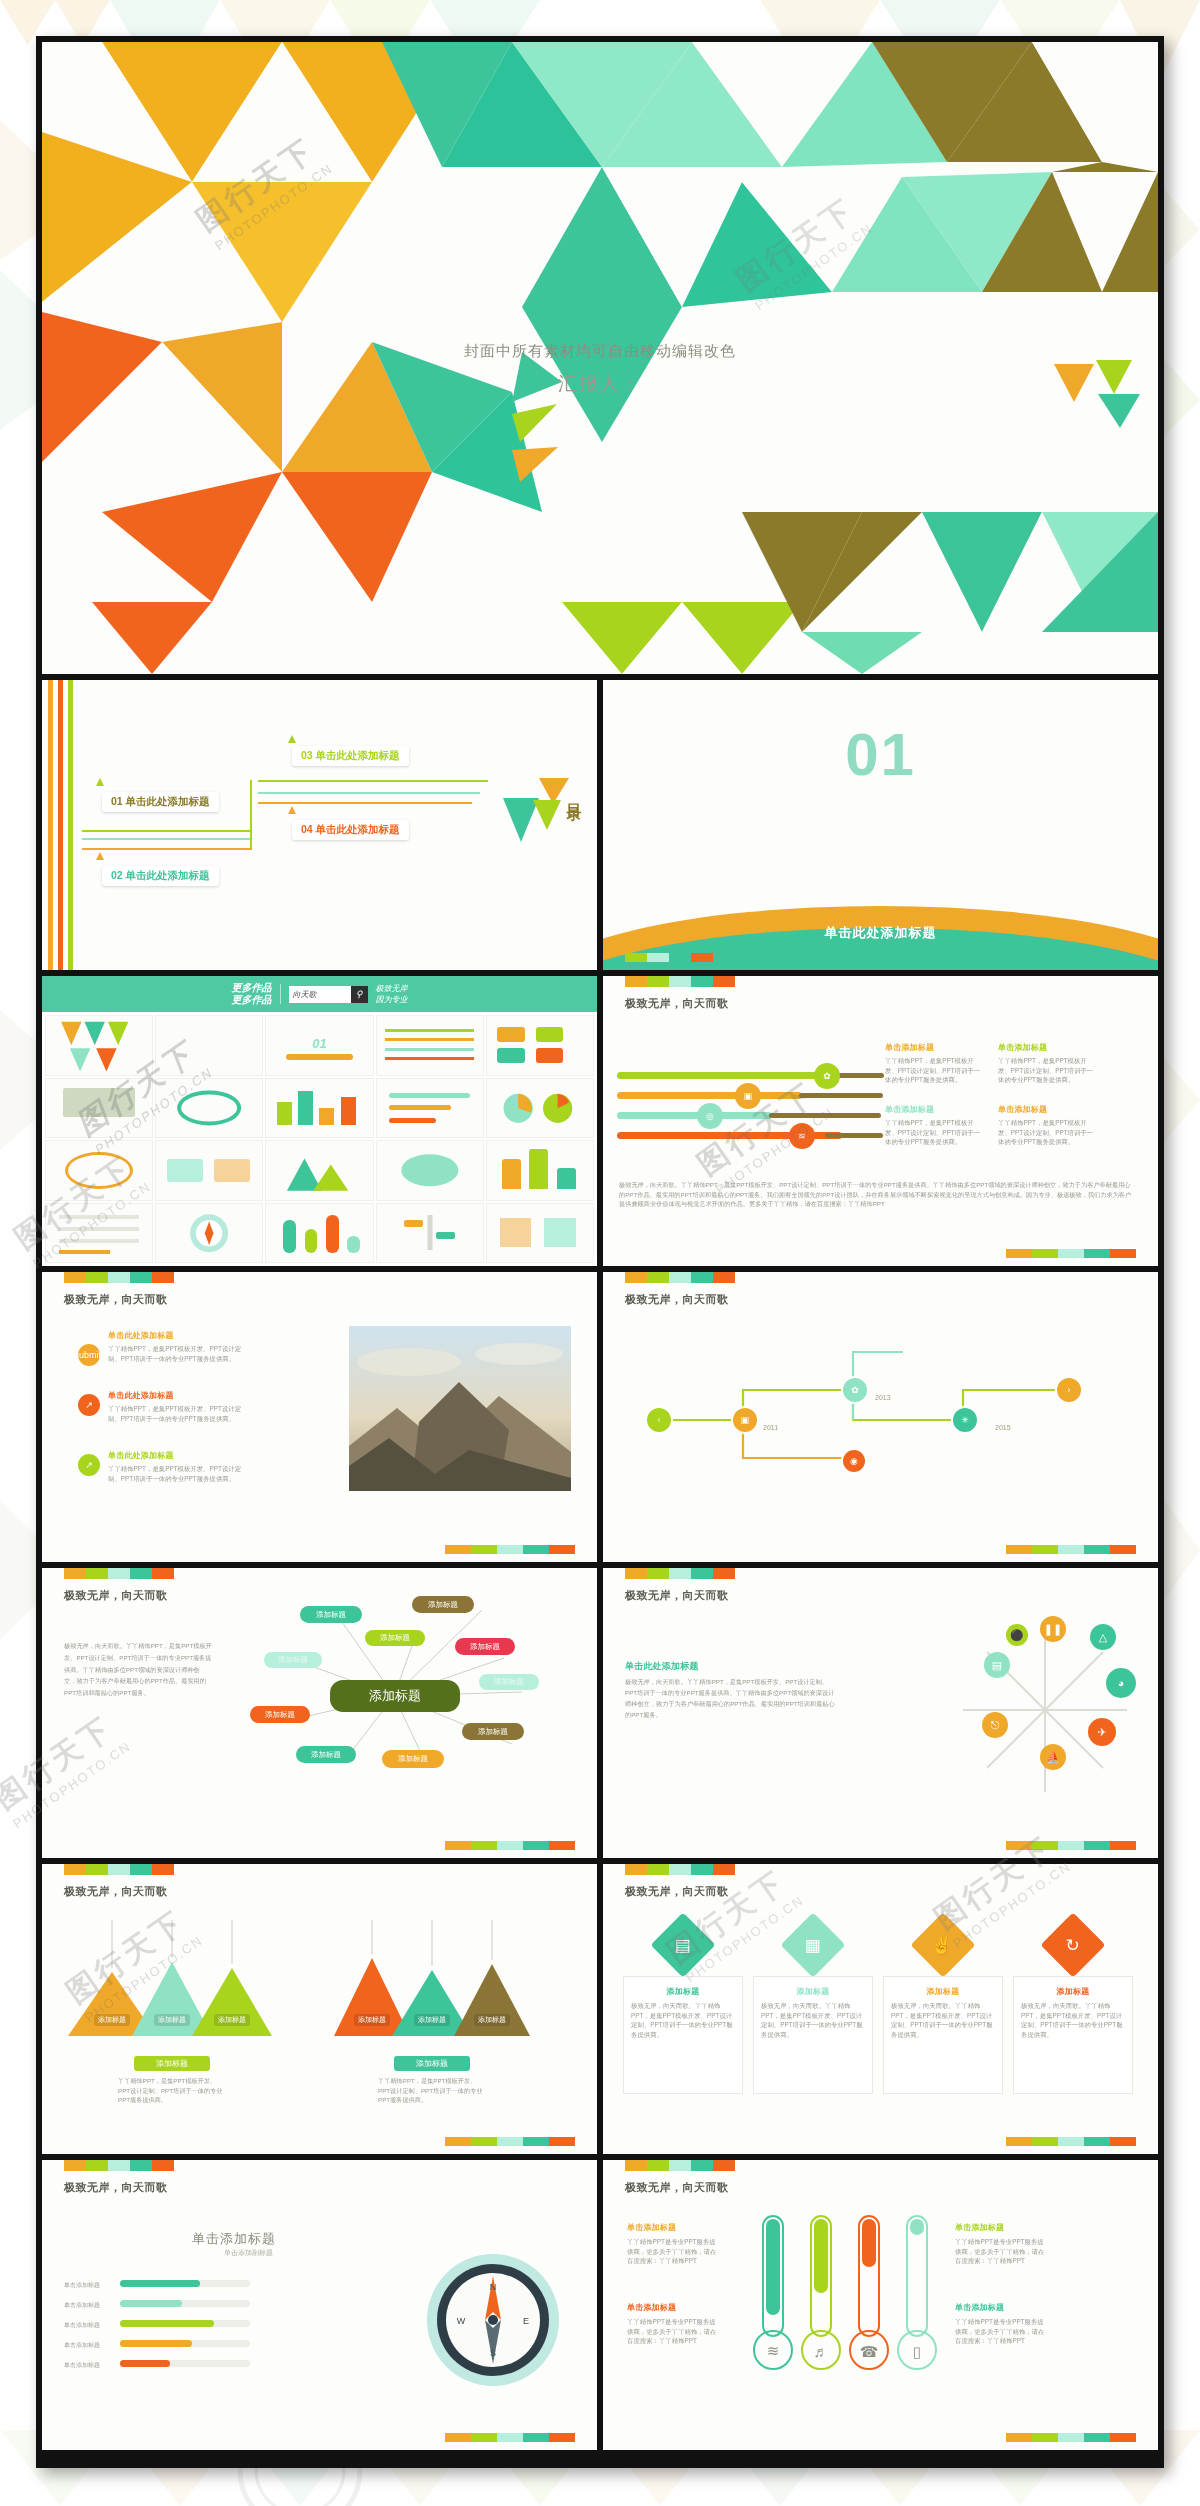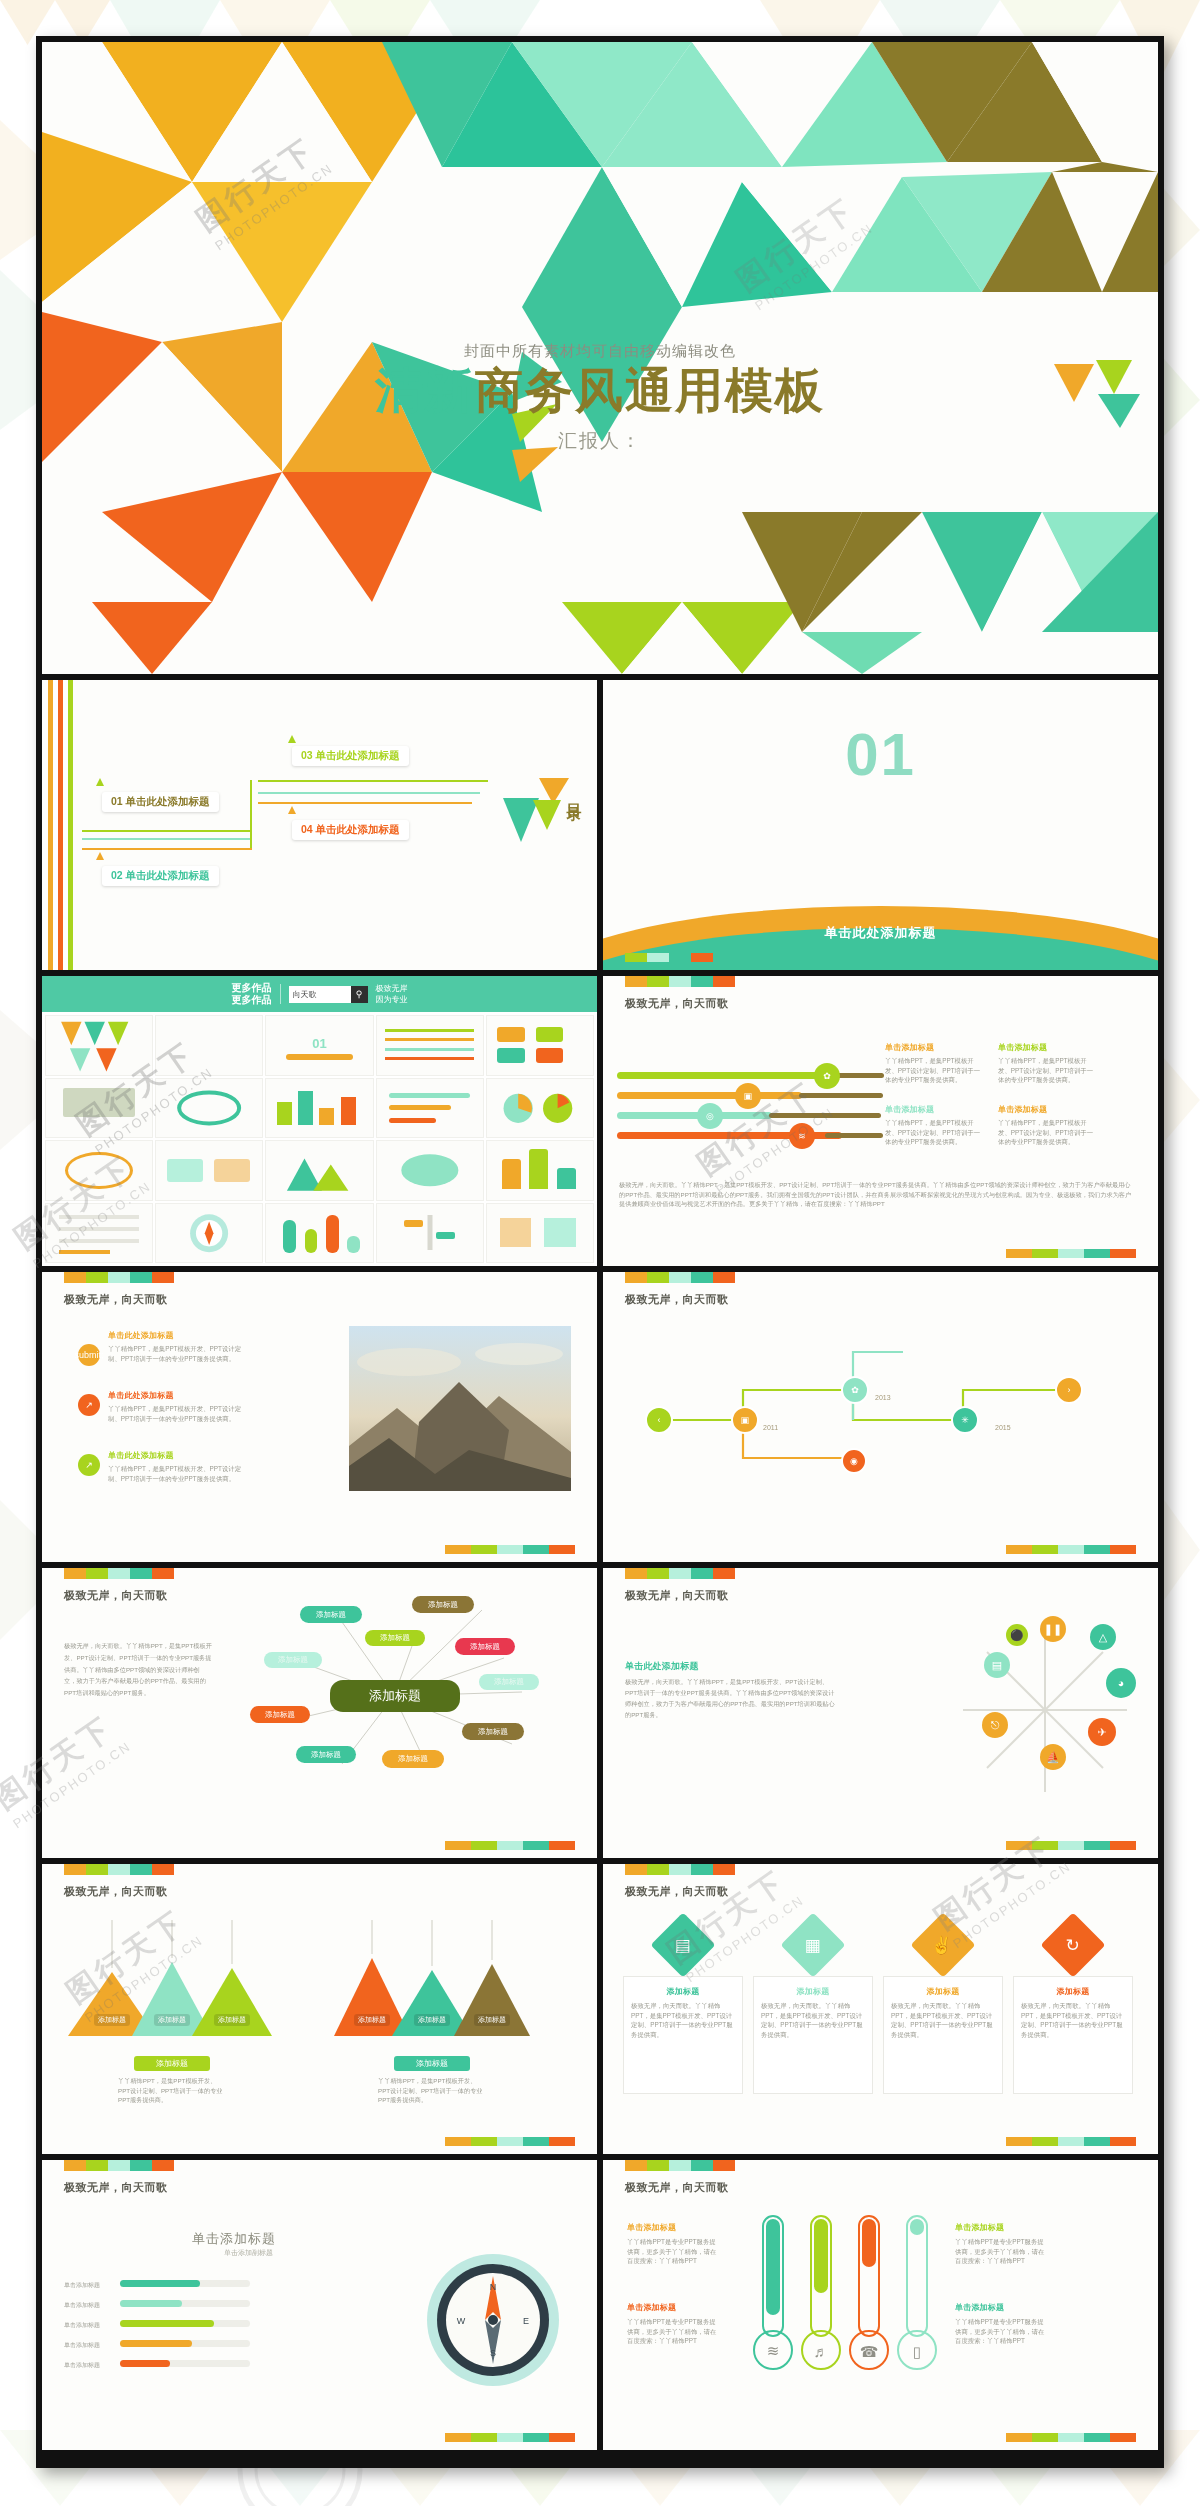--- a/index.html
+++ b/index.html
@@ -87,21 +87,21 @@
     font-size:60px; font-weight:bold; color:#8fdcc2; letter-spacing:2px; }
   .part-lbl { position:absolute; left:0; right:0; top:105px; text-align:center; z-index:5;
     font-size:23px; color:#8fdcc2; }
   .arc { position:absolute; left:-12%; width:124%; border-radius:50% 50% 0 0; z-index:3;}
   .arc.o { bottom:-96px; height:160px; background:#f0a82a; }
   .arc.g { bottom:-118px; height:160px; background:#3ec49b; }
   .part-cap { position:absolute; left:0; right:0; bottom:28px; text-align:center; z-index:5;
     font-size:13px; font-weight:bold; color:#fff; letter-spacing:1px;}
 
   
-  .montage { background:#fff; }
+  .montage { background:#fff;font-style:italic; }
   .mont-bar { position:absolute; left:0; right:0; top:0; height:36px; background:#4fc9a4; z-index:5;
     display:flex; align-items:center; justify-content:center; gap:8px;}
   .mont-logo { font-size:10px; color:#fff; font-weight:bold; line-height:1.25; text-align:center;}
   .mont-sep { width:1px; height:20px; background:rgba(255,255,255,.55);}
   .mont-search { display:flex; align-items:center; }
   .mont-inp { background:#fff; width:62px; height:17px; font-size:8px; color:#444;
      display:flex; align-items:center; padding-left:4px;}
   .mont-btn { width:17px; height:17px; background:#2f2f2f; color:#fff; font-size:9px;
      display:flex; align-items:center; justify-content:center;}
   .mont-tags { font-size:8px; color:#fff; line-height:1.4;text-align:right; }
@@ -254,23 +254,20 @@
 
       <polygon points="480,310 520,340 470,360" fill="#3ec49b"></polygon>
       <polygon points="470,372 515,362 478,400" fill="#a8d41e"></polygon>
       <polygon points="470,408 516,405 478,440" fill="#f0a82a"></polygon>
       <polygon points="1012,322 1052,322 1032,360" fill="#f0a82a"></polygon>
       <polygon points="1054,318 1090,318 1072,352" fill="#a8d41e"></polygon>
       <polygon points="1056,352 1098,352 1078,386" fill="#3ec49b"></polygon>
     </svg>
     <div class="cover-txt">
       <div class="cover-sub">封面中所有素材均可自由移动编辑改色</div>
-      <div class="cover-title">
-        <span class="g">清新</span><span class="b">商务风通用模板</span>
-      </div>
       <div class="cover-pres">汇报人：</div>
     </div>
     <div class="wm" style="left:150px; top:120px; color:rgba(120,120,120,.30)">
       <span class="big">图行天下</span>PHOTOPHOTO.CN
     </div>
     <div class="wm" style="left:690px; top:180px; color:rgba(120,120,120,.22)">
       <span class="big">图行天下</span>PHOTOPHOTO.CN
     </div>
   </div>
 

